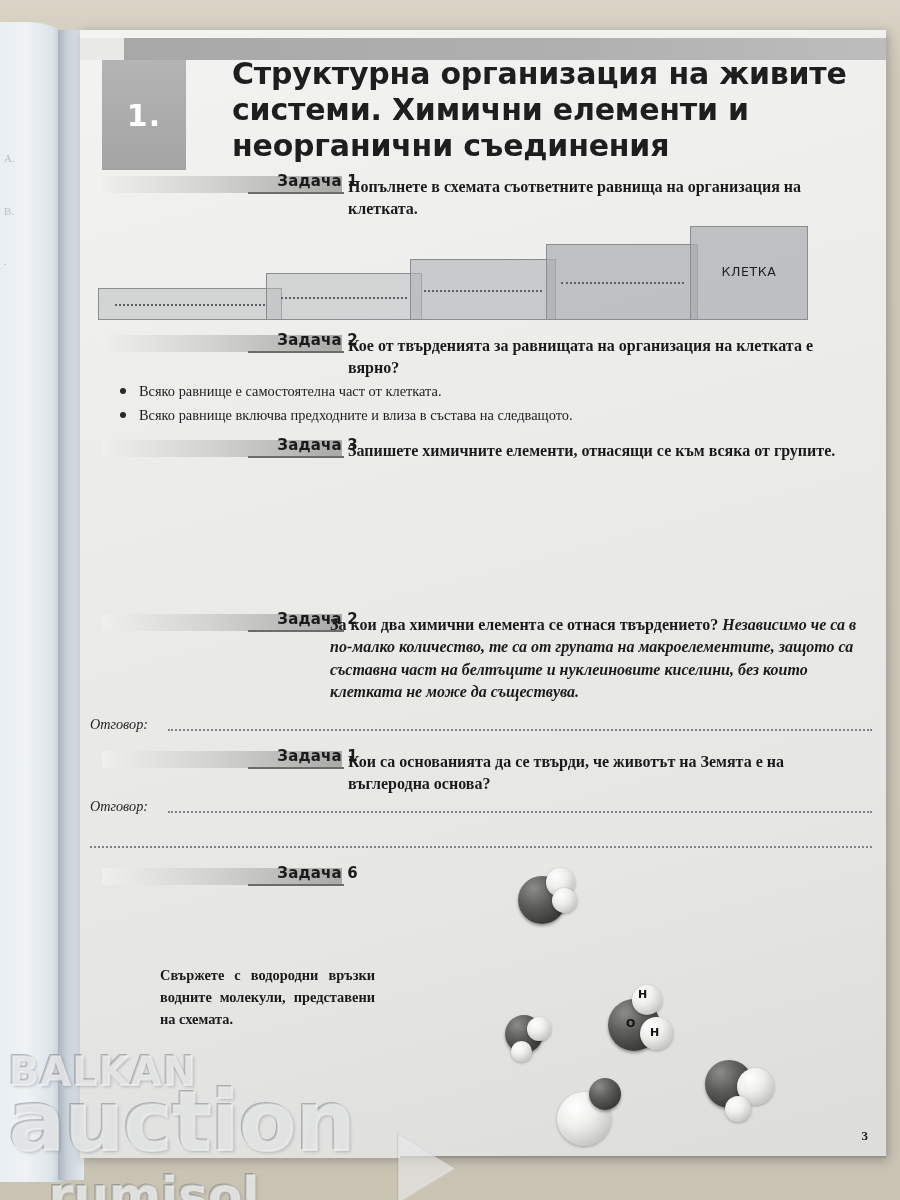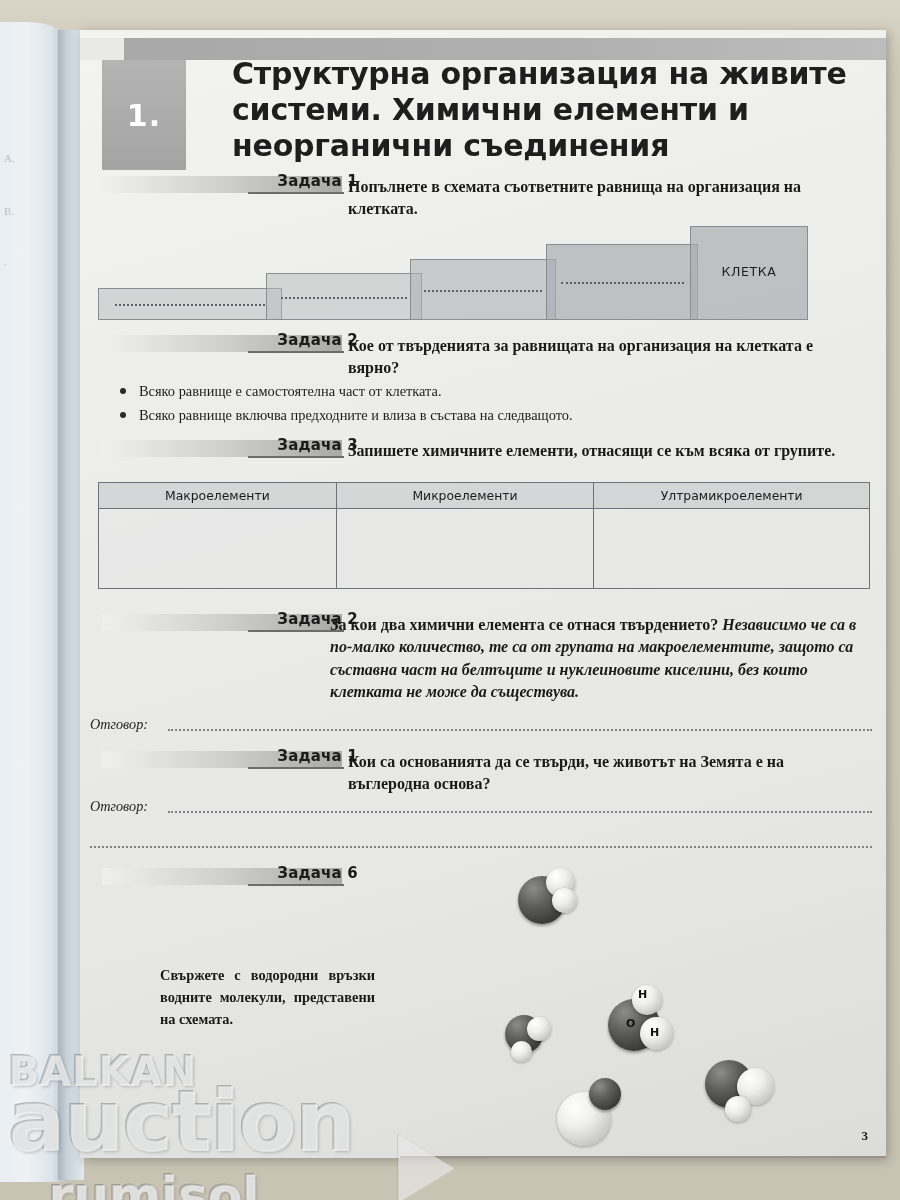--- a/index.html
+++ b/index.html
@@ -272,34 +272,20 @@
     <span class="bullet-dot"></span><span>Всяко равнище включва предходните и влиза в състава на следващото.</span>
   </div>
 
   <div class="task" style="top:410px">
     <div class="task-bar"></div>
     <div class="task-label">Задача 3</div>
     <div class="task-underline"></div>
     <div class="task-text">Запишете химичните елементи, отнасящи се към всяка от групите.</div>
   </div>
 
-  <table id="eltable" style="top:452px">
-    <tbody>
-        <tr>
-      <th style="width:238px">Макроелементи</th>
-      <th style="width:258px">Микроелементи</th>
-      <th style="width:276px">Ултрамикроелементи</th>
-    </tr>
-    <tr>
-      <td></td>
-      <td></td>
-      <td></td>
-    </tr>
-  </tbody>
-    </table>
 
   <div class="task" style="top:584px">
     <div class="task-bar"></div>
     <div class="task-label">Задача 2</div>
     <div class="task-underline"></div>
     <div class="task-text" style="left:250px;width:540px;"><span>За кои два химични елемента се отнася твърдението?</span> <span class="ital">Независимо че са в по-малко количество, те са от групата на макроелементите, защото са съставна част на белтъците и нуклеиновите киселини, без които клетката не може да съществува.</span></div>
   </div>
 
   <div class="answer" style="top:686px">
     <span class="lab">Отговор:</span>

